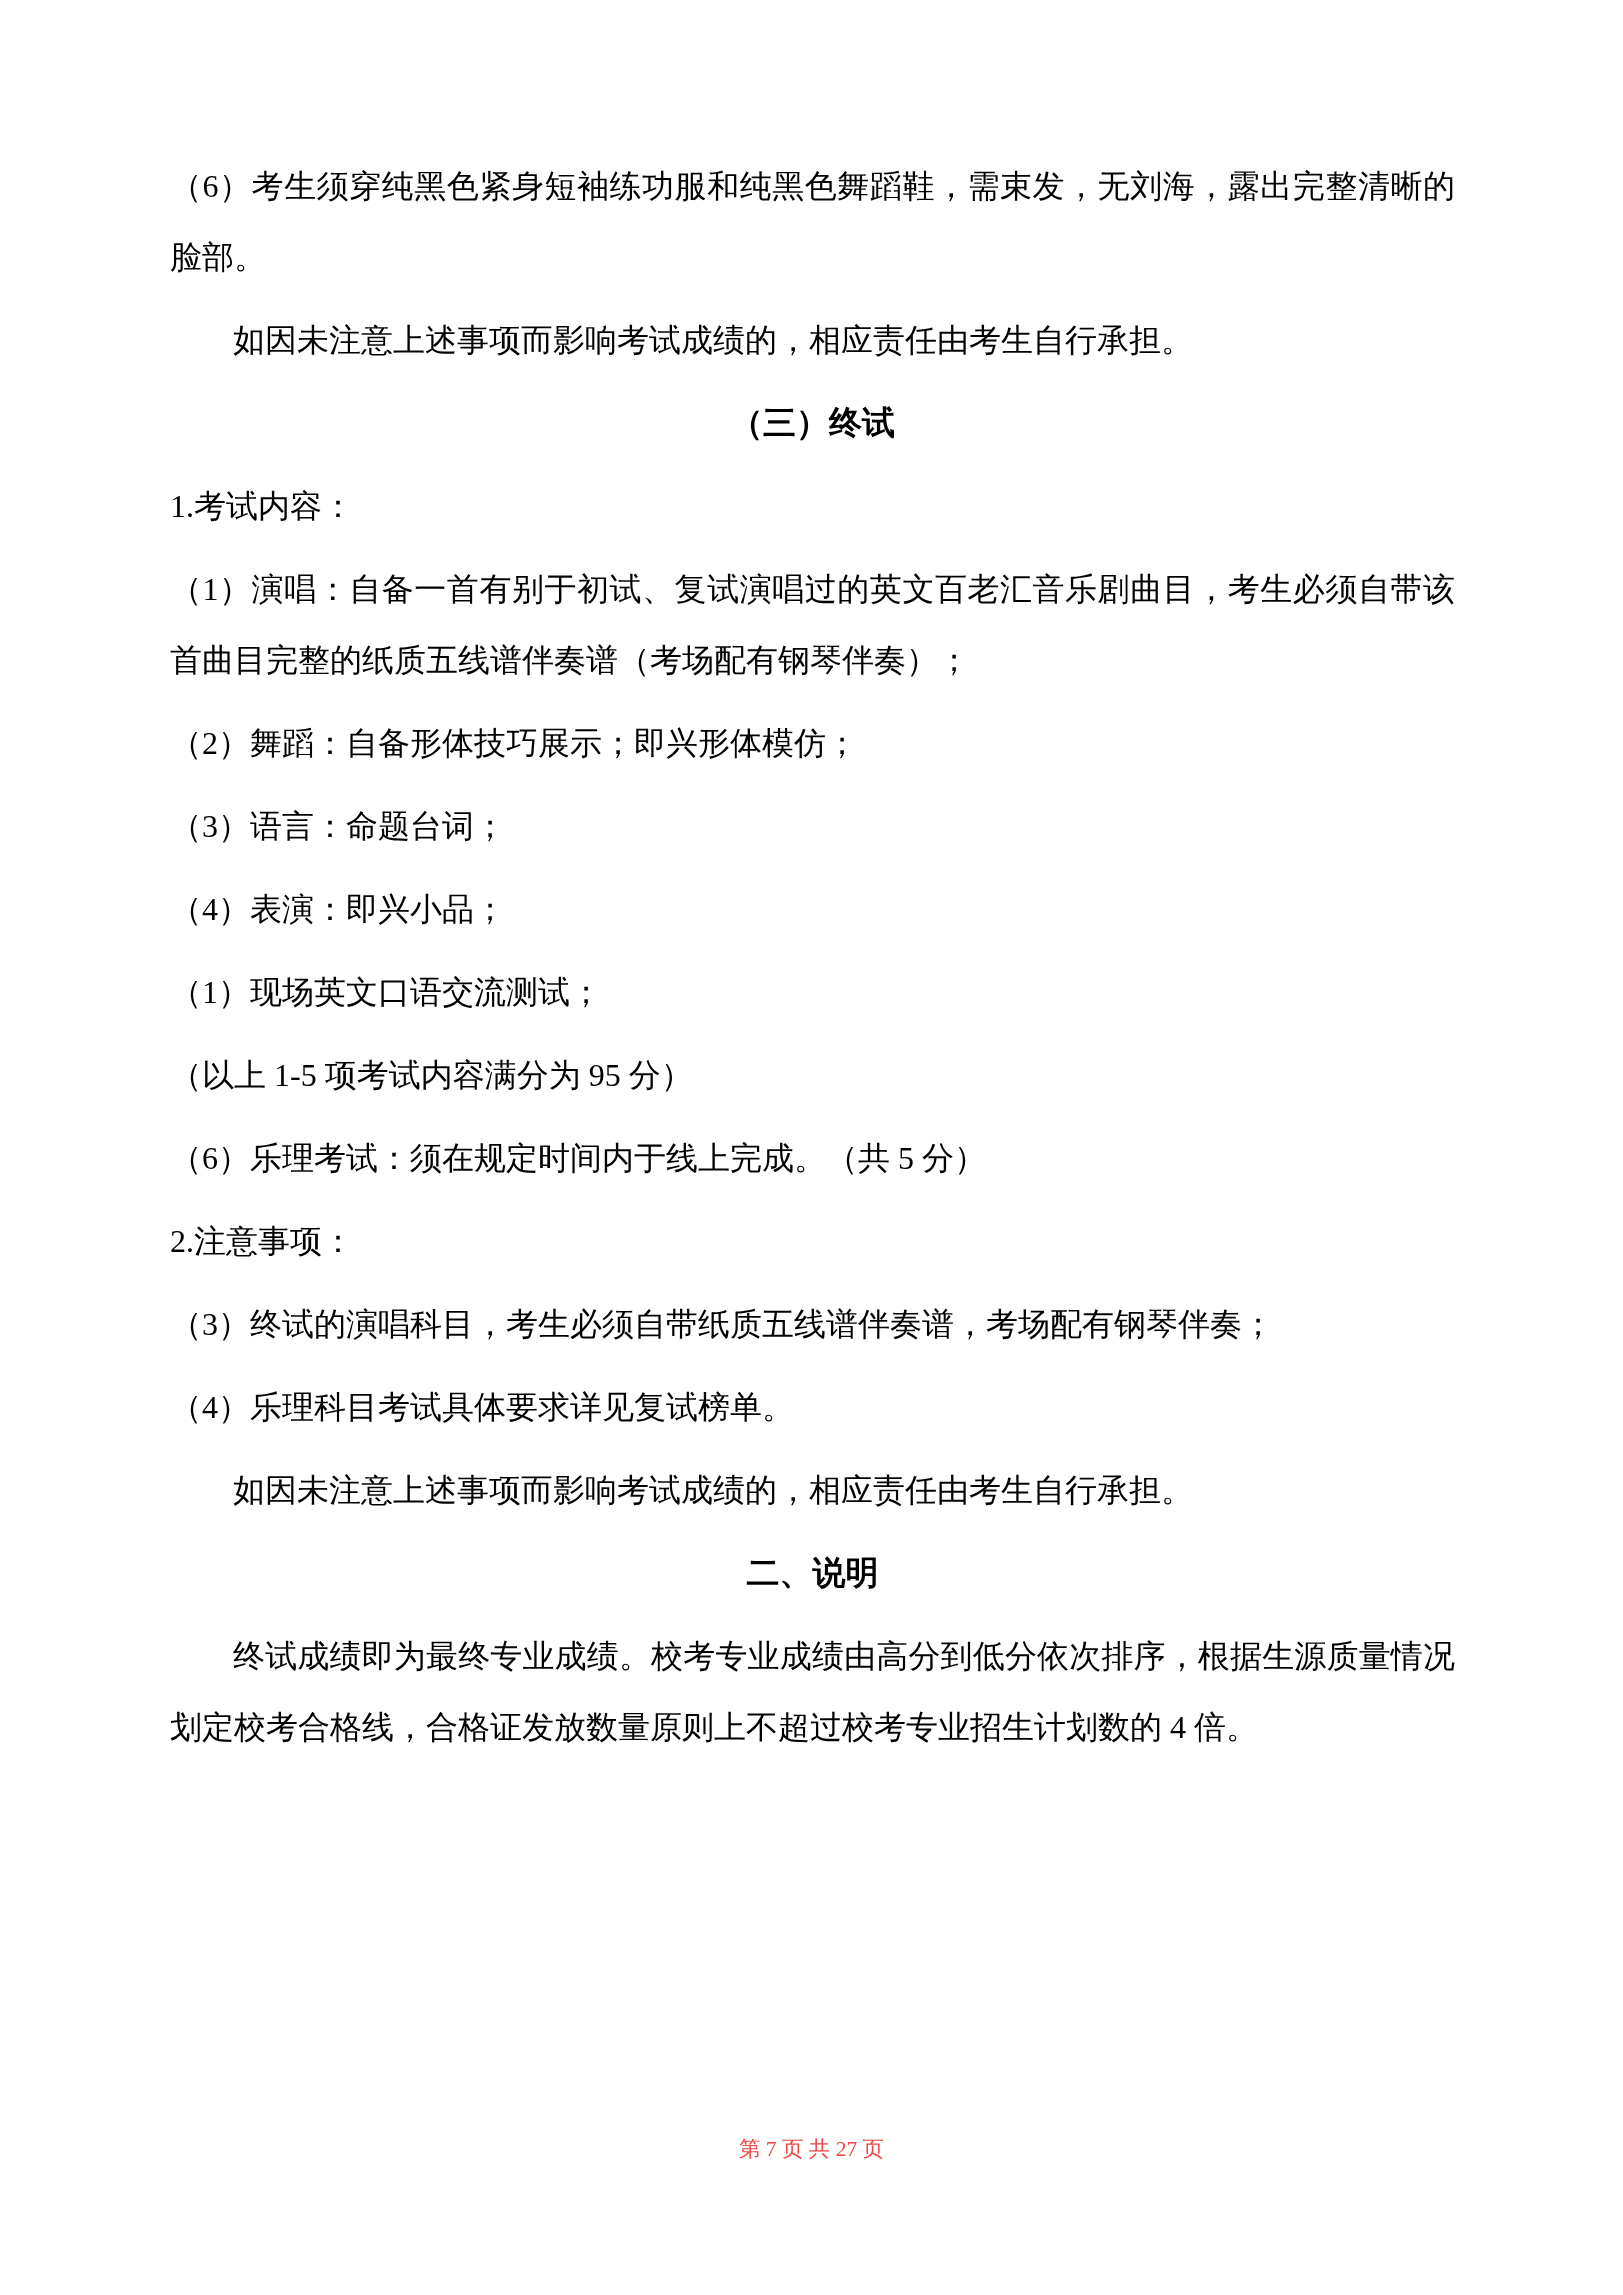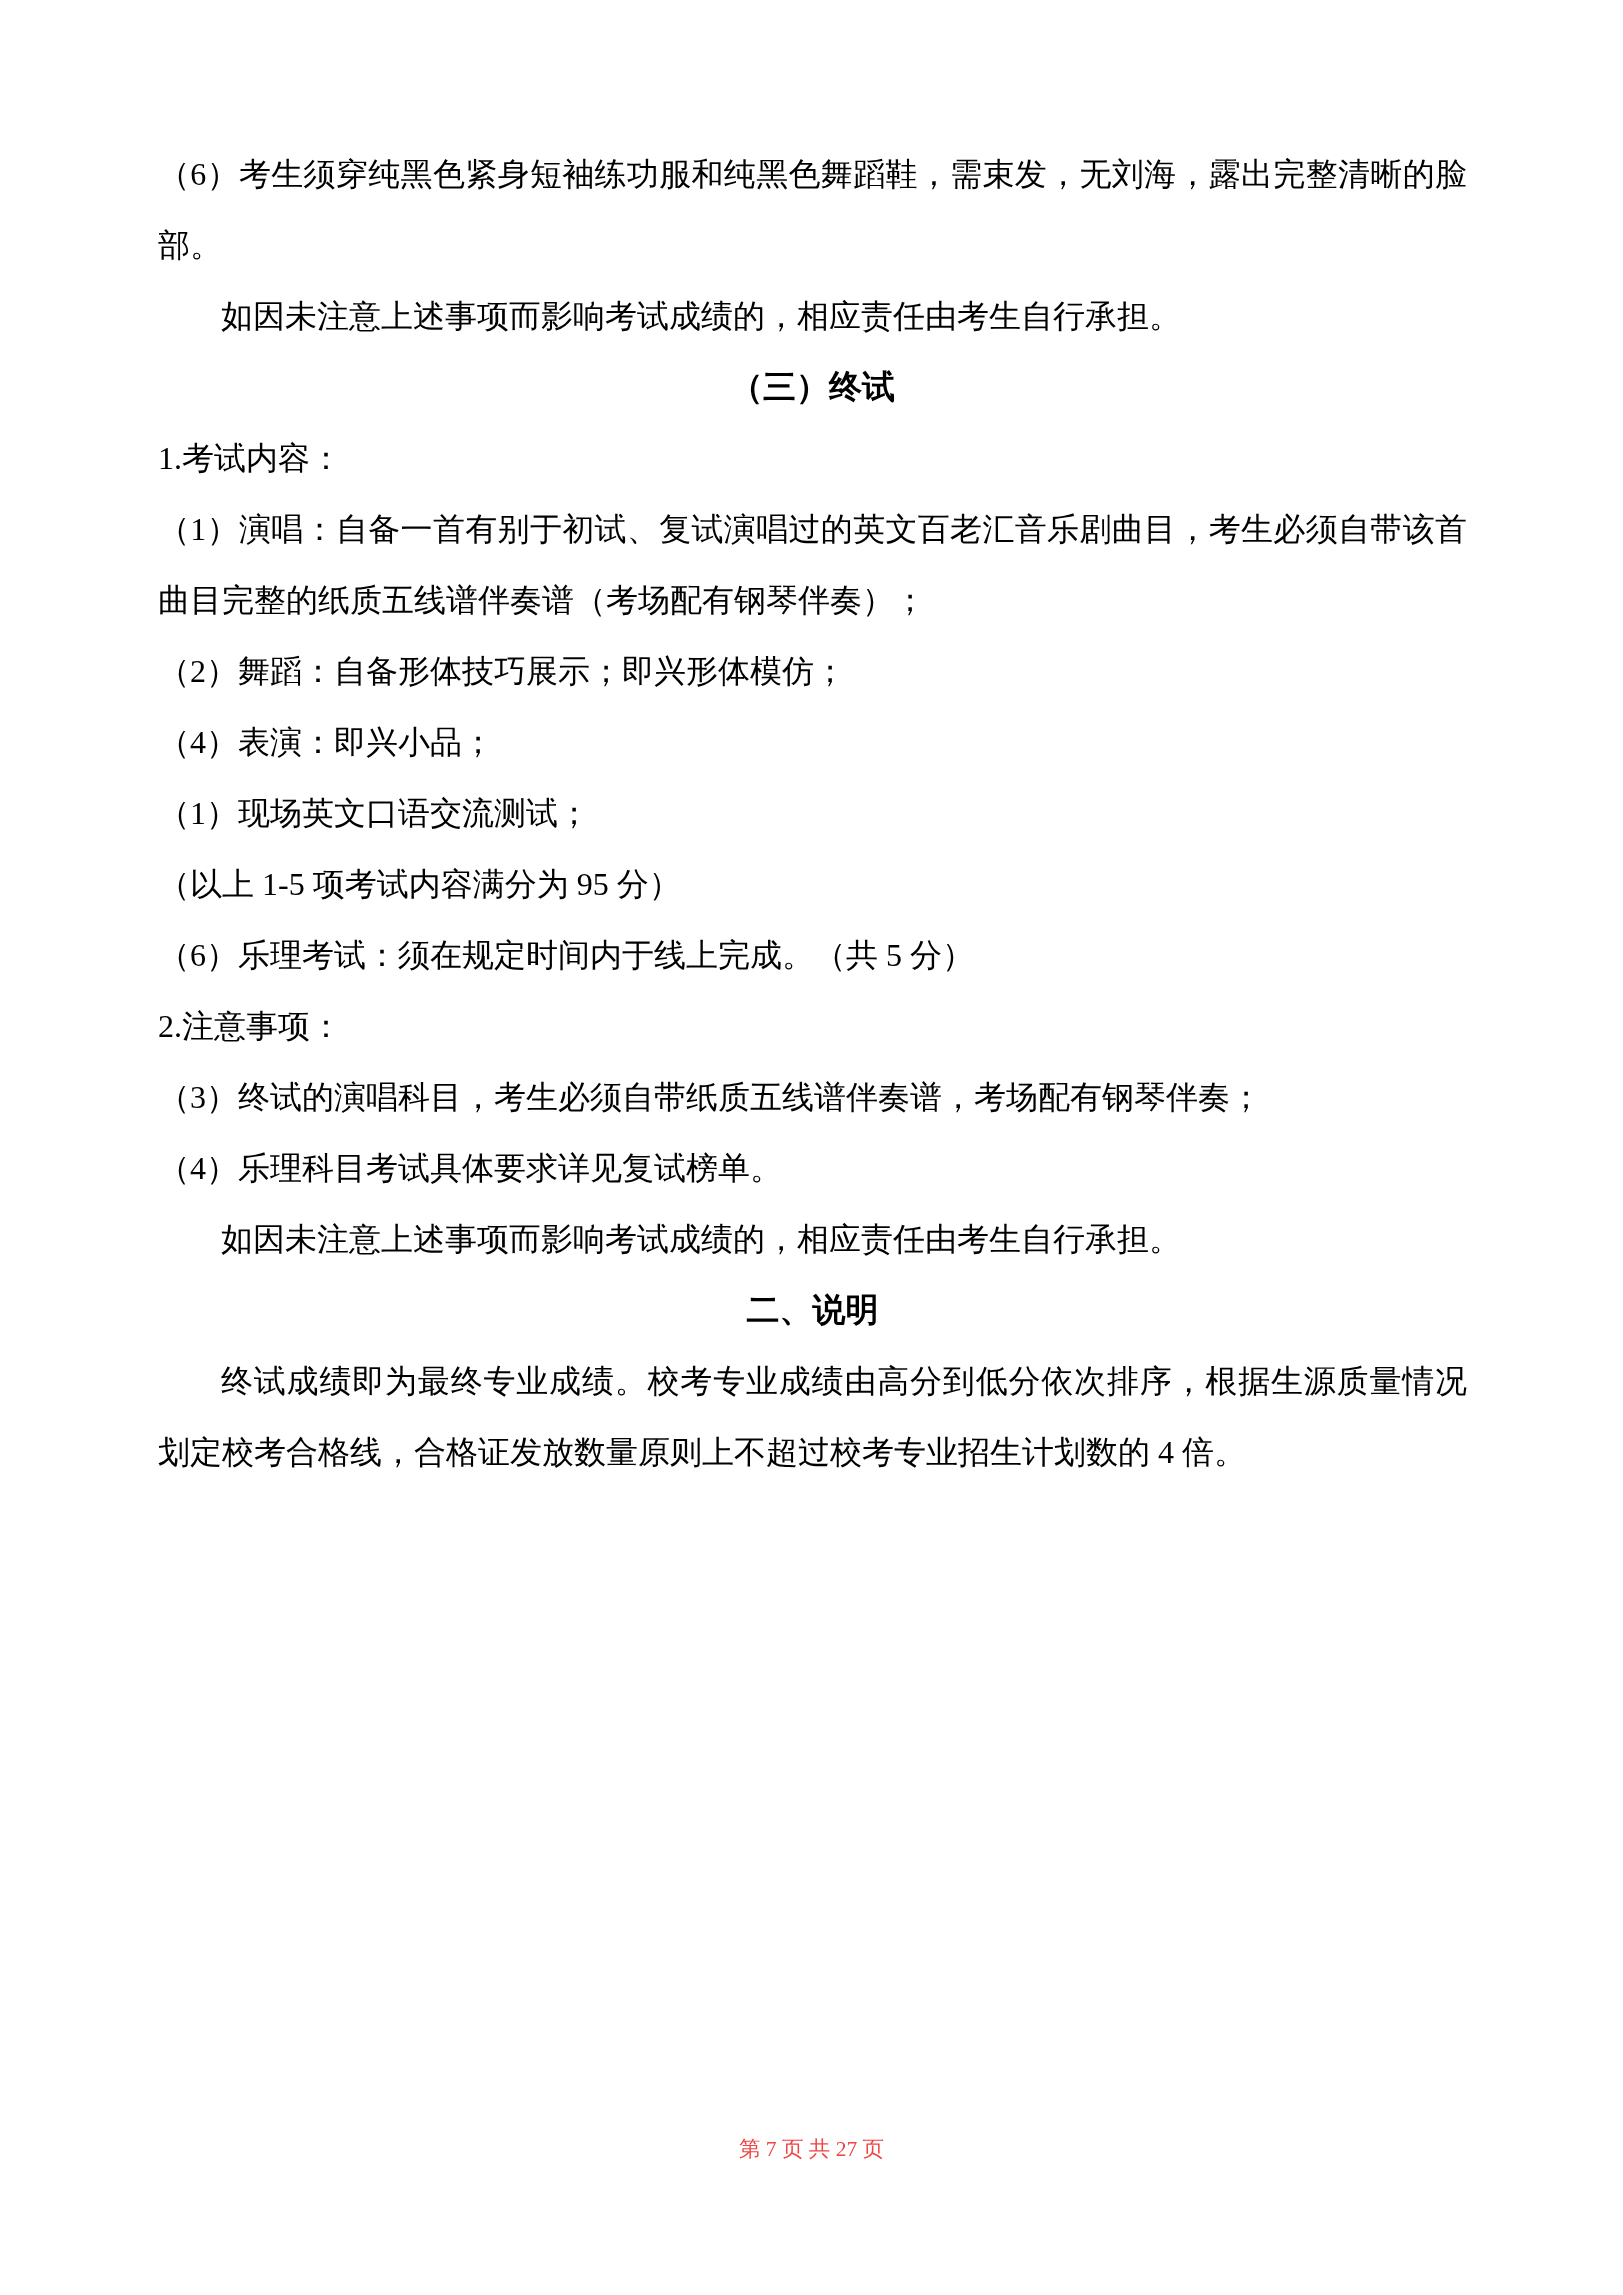--- a/index.html
+++ b/index.html
@@ -16,21 +16,21 @@
     font-family: "Liberation Serif", "DejaVu Serif", serif;
     overflow: hidden;
   }
   .content {
     position: absolute;
     left: 158px;
     top: 139px;
     width: 1309px;
   }
   p.body {
-    margin: 0;
+    margin: 12px;
     font-size: 32px;
     line-height: 71px;
     text-align: justify;
     text-justify: inter-character;
     word-break: break-all;
   }
   p.indent {
     text-indent: 63px;
   }
   p.heading {
@@ -55,20 +55,21 @@
 <body>
 
 <div class="page">
   <div class="content">
     <p class="body">（6）考生须穿纯黑色紧身短袖练功服和纯黑色舞蹈鞋，需束发，无刘海，露出完整清晰的脸部。</p>
     <p class="body indent">如因未注意上述事项而影响考试成绩的，相应责任由考生自行承担。</p>
     <p class="heading">（三）终试</p>
     <p class="body">1.考试内容：</p>
     <p class="body">（1）演唱：自备一首有别于初试、复试演唱过的英文百老汇音乐剧曲目，考生必须自带该首曲目完整的纸质五线谱伴奏谱（考场配有钢琴伴奏）；</p>
     <p class="body">（2）舞蹈：自备形体技巧展示；即兴形体模仿；</p>
+    <p class="body">（3）语言：命题台词；</p>
     <p class="body">（4）表演：即兴小品；</p>
     <p class="body">（1）现场英文口语交流测试；</p>
     <p class="body">（以上 1-5 项考试内容满分为 95 分）</p>
     <p class="body">（6）乐理考试：须在规定时间内于线上完成。（共 5 分）</p>
     <p class="body">2.注意事项：</p>
     <p class="body">（3）终试的演唱科目，考生必须自带纸质五线谱伴奏谱，考场配有钢琴伴奏；</p>
     <p class="body">（4）乐理科目考试具体要求详见复试榜单。</p>
     <p class="body indent">如因未注意上述事项而影响考试成绩的，相应责任由考生自行承担。</p>
     <p class="heading">二、说明</p>
     <p class="body indent">终试成绩即为最终专业成绩。校考专业成绩由高分到低分依次排序，根据生源质量情况划定校考合格线，合格证发放数量原则上不超过校考专业招生计划数的 4 倍。</p>

